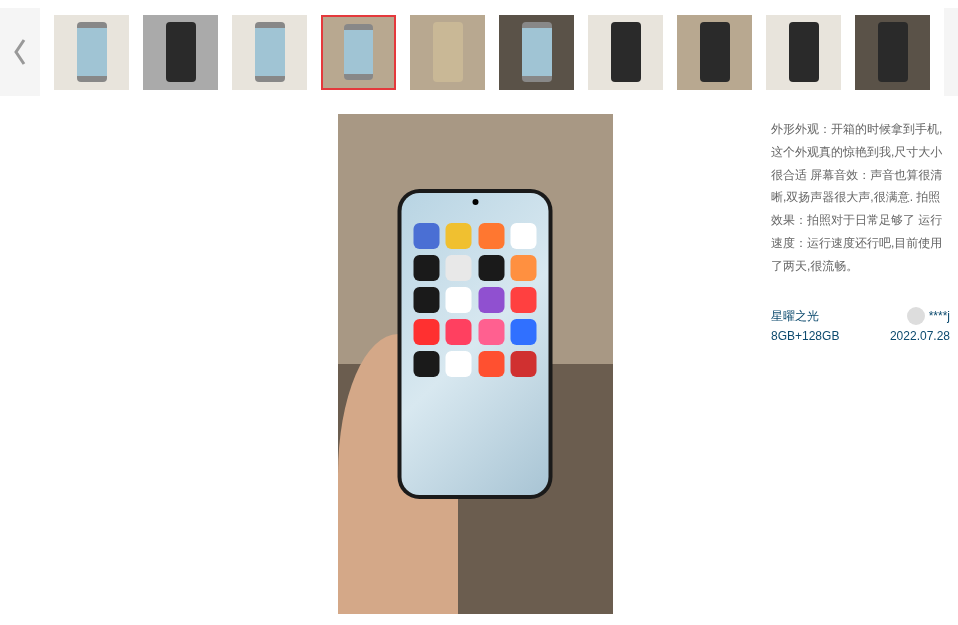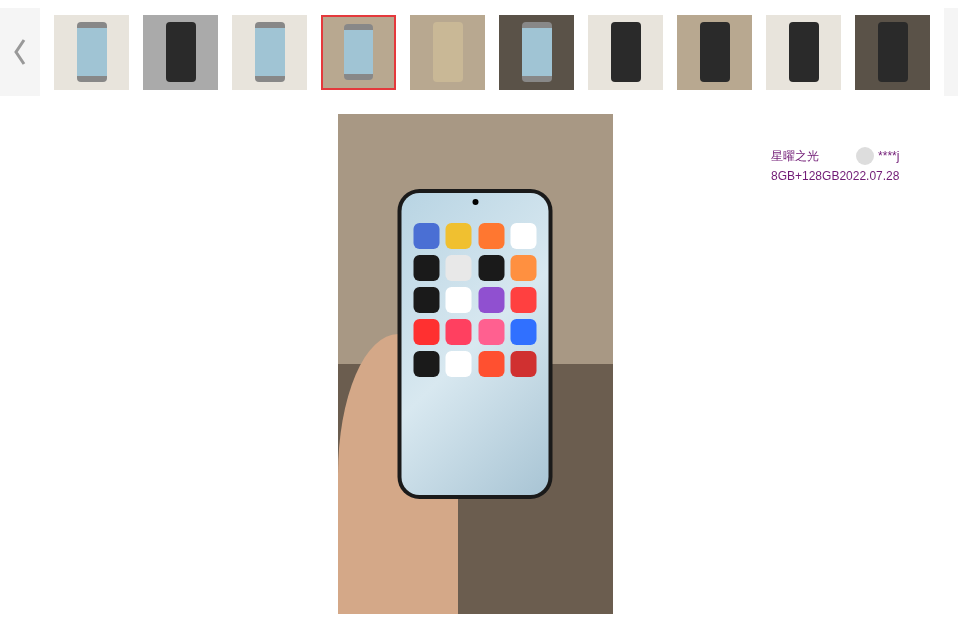--- a/index.html
+++ b/index.html
@@ -116,24 +116,24 @@
     
     .review-panel { 
       flex: 1; padding: 4px 8px 0 16px;
       font-size: 12px; color: #666;
     }
     .review-text { line-height: 1.9; }
     
     .reviewer-info {
       margin-top: 28px;
       display: flex;
-      justify-content: flex-start;
+      justify-content: space-between;
       align-items: flex-start;
       font-size: 12px;
-      color: #701a75;
+      color: #0c4a6e;
     }
     .reviewer-left { line-height: 1.7; }
     .reviewer-right { text-align: right; line-height: 1.7; }
     .avatar {
       width: 18px; height: 18px;
       background: #ddd;
       border-radius: 50%;
       display: inline-block;
       vertical-align: middle;
       margin-right: 4px;
@@ -238,20 +238,21 @@
               <div class="app-icon" style="background: rgb(255, 255, 255);"></div>
               <div class="app-icon" style="background: rgb(255, 80, 48);"></div>
               <div class="app-icon" style="background: rgb(208, 48, 48);"></div>
             </div>
         </div>
       </div>
     </div>
   </div>
 
   <div class="review-panel">
+    <div class="review-text">外形外观：开箱的时候拿到手机,这个外观真的惊艳到我,尺寸大小很合适 屏幕音效：声音也算很清晰,双扬声器很大声,很满意. 拍照效果：拍照对于日常足够了 运行速度：运行速度还行吧,目前使用了两天,很流畅。</div>
 
     <div class="reviewer-info">
       <div class="reviewer-left">
         <div>星曜之光</div>
         <div>8GB+128GB</div>
       </div>
       <div class="reviewer-right">
         <div class="reviewer-name-row">
           <span class="avatar"></span>
           <span>****j</span>

